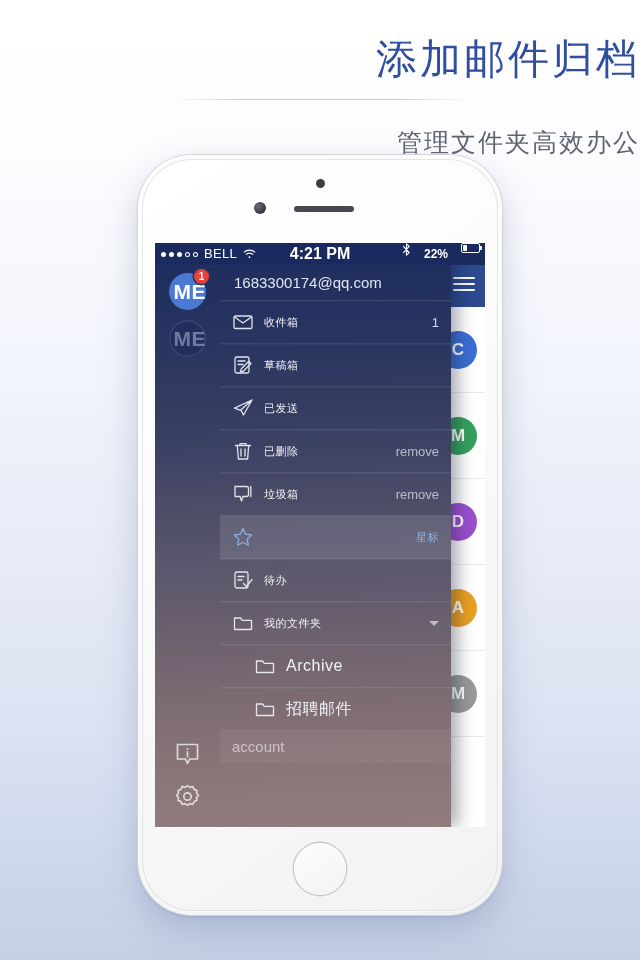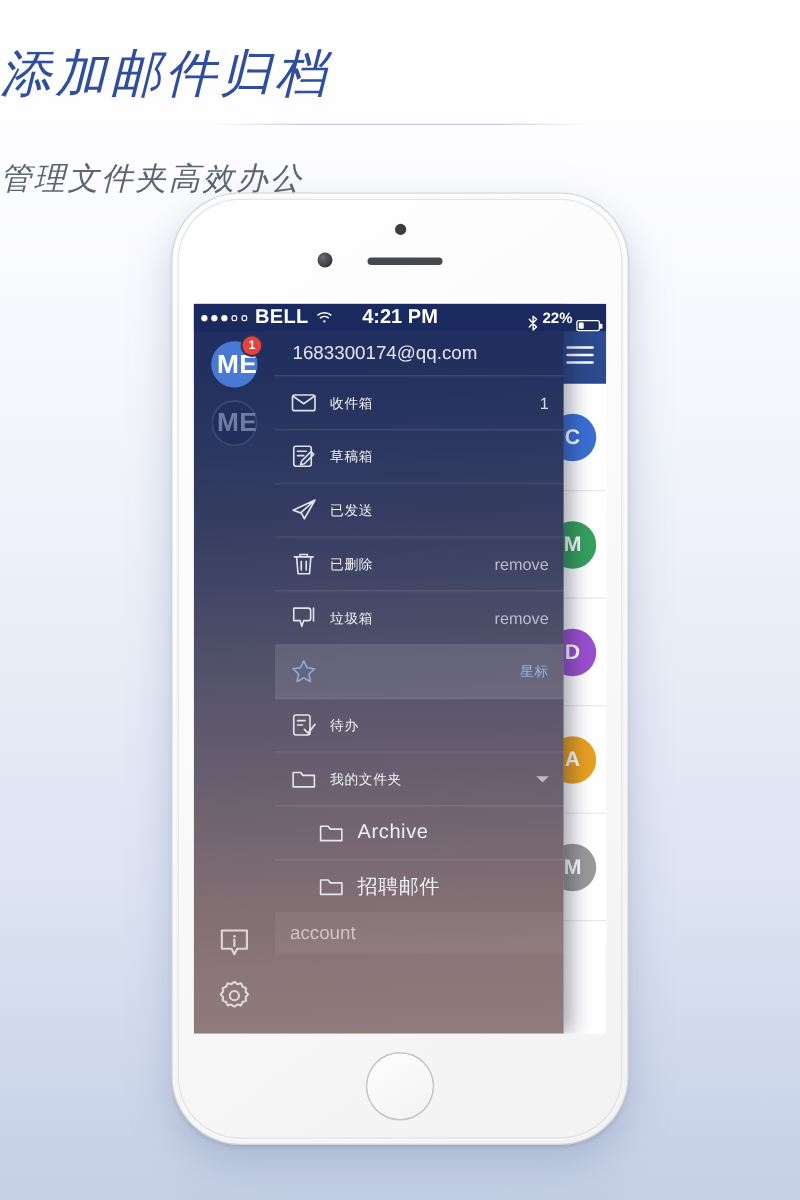--- a/index.html
+++ b/index.html
@@ -4,21 +4,21 @@
 <style>
   * { margin:0; padding:0; box-sizing:border-box; }
   html,body { width:640px; height:960px; }
   body {
     font-family:"Liberation Sans","DejaVu Sans",sans-serif;
     background:linear-gradient(180deg,#ffffff 0%,#fdfdff 14%,#f4f6fc 34%,#e8ecf7 56%,#dbe2f1 76%,#ccd6ea 92%,#c4cfe6 100%);
     overflow:hidden; position:relative;
   }
 
   
-  .promo { position:absolute; top:0; left:0; width:640px; height:150px; text-align:left;font-style:italic; }
+  .promo { position:absolute; top:0; left:0; width:640px; height:150px; text-align:right; }
   .promo-title {
     font-size:41px; color:#2f4f9e; letter-spacing:3px; font-weight:400;
     padding-top:36px; line-height:1.15;
   }
   .promo-divider {
     width:300px; height:1px; margin:16px auto 0;
     background:linear-gradient(90deg,rgba(160,170,195,0) 0%,rgba(150,160,188,.55) 25%,rgba(150,160,188,.55) 75%,rgba(160,170,195,0) 100%);
   }
   .promo-sub {
     font-size:25px; color:#5e6470; letter-spacing:2px; margin-top:26px; font-weight:400;
@@ -75,24 +75,24 @@
       #746670 72%, #806e73 81%, #8a7678 90%, #907c7d 100%);
     box-shadow:6px 0 16px rgba(20,24,50,.40);
   }
   .statusbar {
     position:absolute; top:0; left:0; width:330px; height:22px;
     background:#1b2a5e; color:#fff; font-size:12px; line-height:22px;
   }
   .sb-left { position:absolute; left:6px; top:0; display:flex; align-items:center; gap:3px; }
   .dot { width:5px; height:5px; border-radius:50%; background:#fff; display:inline-block; }
   .dot.off { background:transparent; box-shadow:inset 0 0 0 1px #fff; }
-  .sb-carrier { font-weight:700; font-size:16px; letter-spacing:.3px; margin-left:3px; }
+  .sb-carrier { font-weight:400; font-size:13px; letter-spacing:.3px; margin-left:3px; }
   .wifi { margin-left:3px; font-size:11px; }
   .sb-time { position:absolute; left:0; right:0; text-align:center; font-weight:700; font-size:16px; }
-  .sb-right { position:absolute; right:5px; top:0; display:flex; align-items:flex-end; gap:3px; font-weight:700; font-size:12px;}
+  .sb-right { position:absolute; right:5px; top:0; display:flex; align-items:flex-start; gap:13px; font-weight:700; font-size:12px;}
   .batt { width:19px; height:9.5px; border:1.2px solid #fff; border-radius:2px; position:relative; }
   .batt:after{ content:""; position:absolute; right:-3.2px; top:2.4px; width:2px; height:4px;
                background:#fff; border-radius:0 1px 1px 0; }
   .batt i { position:absolute; left:1px; top:1px; bottom:1px; width:22%; background:#fff; border-radius:1px; display:block;}
 
   
   .rail { position:absolute; left:0; top:22px; width:65px; bottom:0; }
   .av-wrap { position:absolute; left:14px; }
   .avatar {
     width:37px; height:37px; border-radius:50%; text-align:right; line-height:37px;

